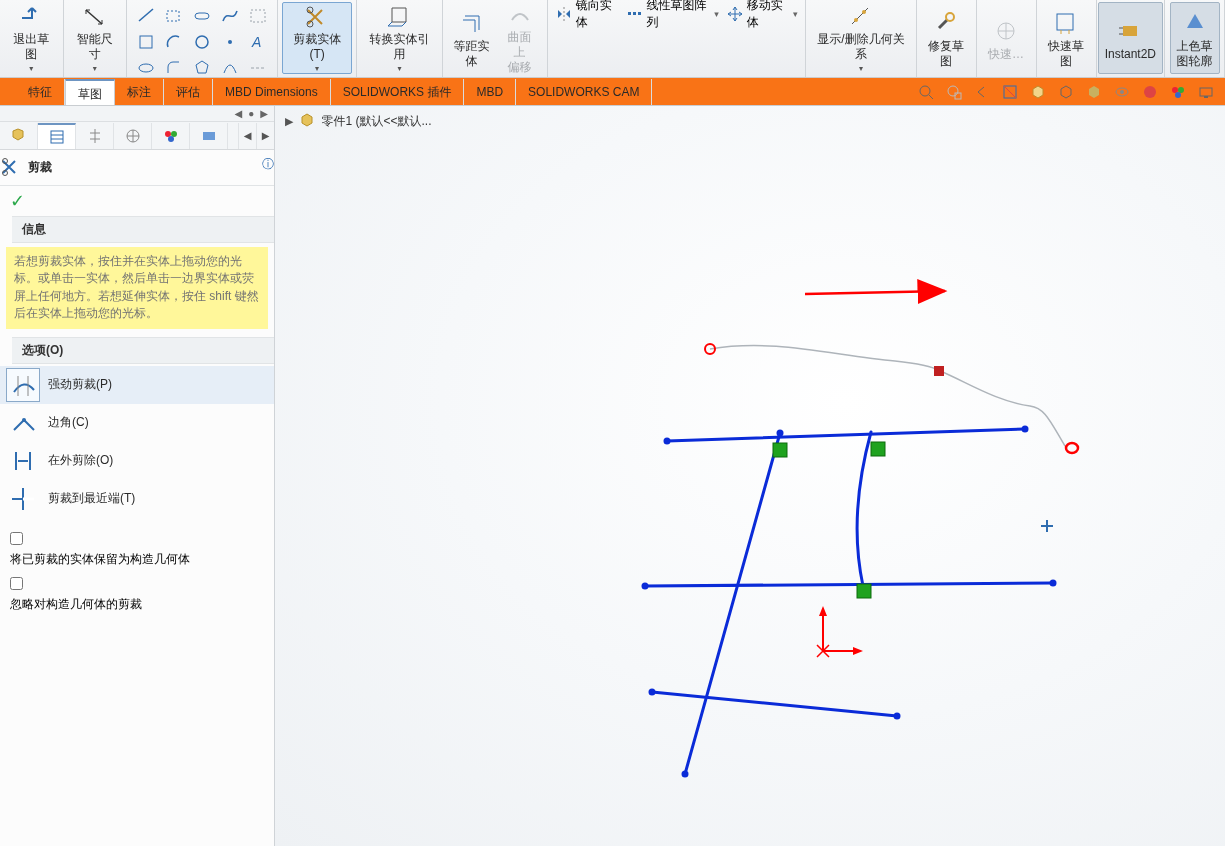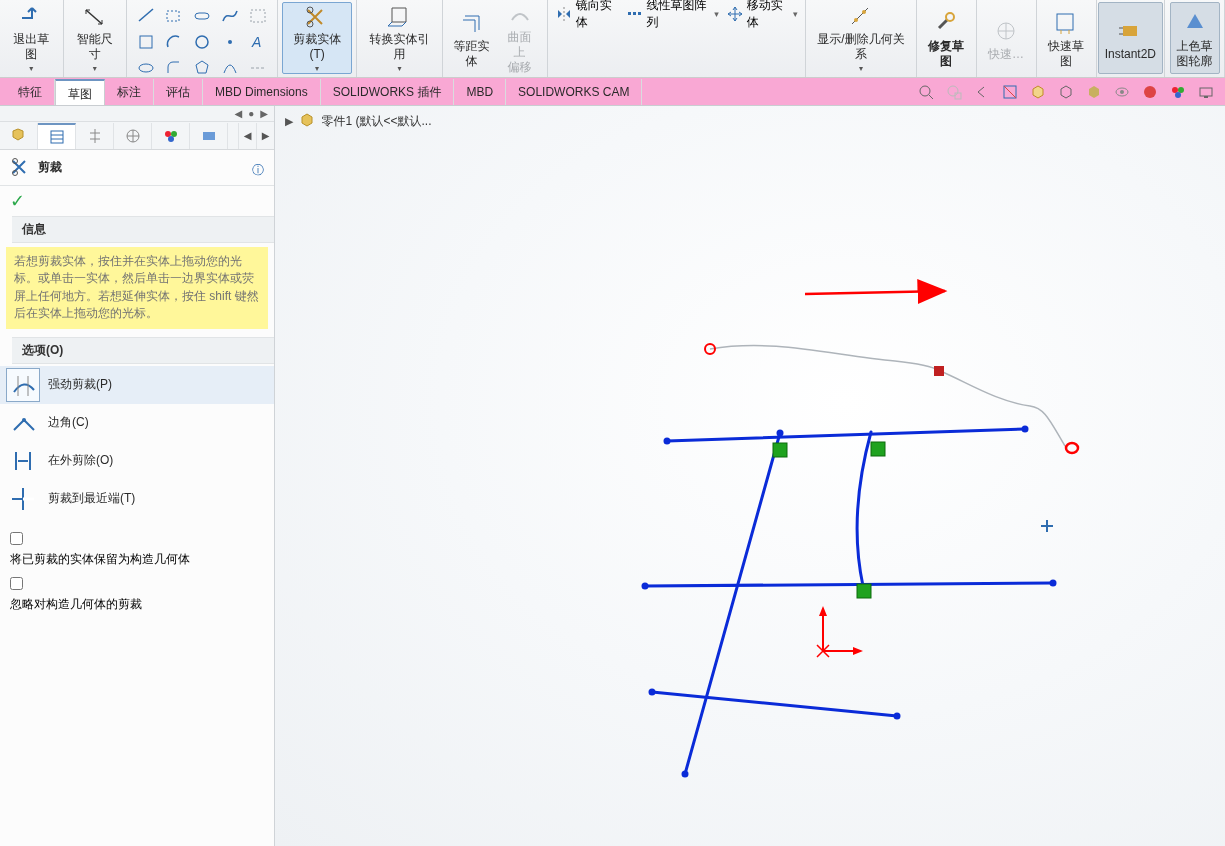--- a/index.html
+++ b/index.html
@@ -17,38 +17,38 @@
 .ribbon-btn-big.disabled .lbl { color: #a9acb0; }
 .ribbon-grid { display: grid; grid-template-columns: repeat(5, 26px); grid-auto-rows: 24px; gap: 2px; padding: 2px; }
 .ribbon-grid .sm { display: flex; align-items: center; justify-content: center; cursor: pointer; }
 .ribbon-grid .sm svg { width: 18px; height: 18px; }
 .ribbon-row-sm { display: flex; align-items: center; height: 24px; padding: 0 4px; cursor: pointer; }
 .ribbon-row-sm .ic { width: 18px; height: 18px; display: flex; align-items: center; justify-content: center; margin-right: 4px; }
 .ribbon-stack { display: flex; flex-direction: row; justify-content: center; height: 72px; }
 .ribbon-btn-big.toggled { background: #d5dde5; border: 1px solid #a3b4c4; border-radius: 2px; }
 
 
-.cmdtabs { display: flex; align-items: center; height: 28px; background: #f9a8d4; border-bottom: 1px solid #c9cdd1; padding-left: 6px; }
+.cmdtabs { display: flex; align-items: center; height: 28px; background: #f97316; border-bottom: 1px solid #c9cdd1; padding-left: 16px; }
 .cmdtab { padding: 0 12px; height: 26px; line-height: 26px; cursor: pointer; color: #2a2a2a; border-right: 1px solid #d9dcde; }
 .cmdtab.active { background: #fff; border-top: 2px solid #6e95c2; border-right: 1px solid #c9cdd1; border-left: 1px solid #c9cdd1; }
 .cmdtabs .spacer { flex: 1; }
 .hud-icons { display: flex; gap: 10px; padding-right: 10px; align-items: center; }
 .hud-icons .hi { width: 18px; height: 18px; display: flex; align-items: center; justify-content: center; cursor: pointer; }
 
 
 .main { display: flex; height: calc(846px - 78px - 28px); }
 .left { width: 275px; border-right: 1px solid #cfd3d7; display: flex; flex-direction: column; background: #fcfcfc; position: relative; }
 .left-scroll-top { height: 16px; background: #f2f4f6; border-bottom: 1px solid #dcdfe2; display:flex; align-items:center; justify-content:flex-end; gap:6px; padding-right:6px; font-size:10px; color:#666; }
 .panel-tabs { display: flex; height: 28px; border-bottom: 1px solid #d6d9dc; background: #f3f5f7; align-items: center; }
 .ptab { width: 38px; height: 26px; display:flex; align-items:center; justify-content:center; border-right: 1px solid #e0e3e6; cursor: pointer; }
 .ptab.active { background: #fff; border-top: 2px solid #6e95c2; }
 .ptab-nav { margin-left: auto; display: flex; }
 .ptab-nav .nvb { width: 18px; height: 26px; display:flex; align-items:center; justify-content:center; cursor:pointer; border-left:1px solid #e0e3e6; font-size:10px; color:#555; }
 
-.pm-header { display:flex; align-items:flex-end; justify-content:space-between; padding: 6px 10px; border-bottom: 1px solid #e1e4e6; }
+.pm-header { display:flex; align-items:flex-start; justify-content:space-between; padding: 6px 0; border-bottom: 1px solid #e1e4e6; }
 .pm-header .t { display:flex; align-items:center; gap:8px; font-weight: bold; color:#2a2a2a; }
 .pm-ok { padding: 4px 10px; color:#2aa84a; font-size: 18px; }
 
 .pm-section-title { background:#eef1f3; padding: 4px 10px; font-weight: bold; color:#333; border-top:1px solid #e1e4e6; border-bottom:1px solid #e1e4e6;margin-left:12px; }
 .pm-info { background:#fff79a; margin: 4px 6px 8px; padding: 6px 8px; line-height: 1.45; color:#737373; }
 
 .pm-options { padding: 2px 0 8px; }
 .opt-row { display:flex; align-items:center; height: 38px; padding: 0 6px; cursor:pointer; gap:8px; }
 .opt-row.sel { background:#e6eef7; }
 .opt-row .oi { width: 34px; height: 34px; display:flex; align-items:center; justify-content:center; border:1px solid transparent; }
@@ -282,21 +282,21 @@
   </div>
 
   <div class="ribbon-group big">
     <div class="ribbon-btn-big">
       <span class="ico">
         <svg class="icon" width="26" height="26">
             <path d="M6 18 L14 10" stroke="#555" stroke-width="3"></path>
             <circle cx="17" cy="7" r="4" stroke="#d8a43a" fill="none" stroke-width="2"></circle>
           </svg>
       </span>
-      <span class="lbl" style="white-space:pre-line;font-weight:bold;">修复草
+      <span class="lbl" style="white-space:pre-line;">修复草
 图</span>
     </div>
   </div>
 
   <div class="ribbon-group big">
     <div class="ribbon-btn-big disabled">
       <span class="ico">
         <svg class="icon" width="26" height="26">
             <circle cx="13" cy="13" r="8" stroke="#c0c4c8" fill="none"></circle>
             <path d="M13 5 L13 21 M5 13 L21 13" stroke="#c0c4c8"></path>

